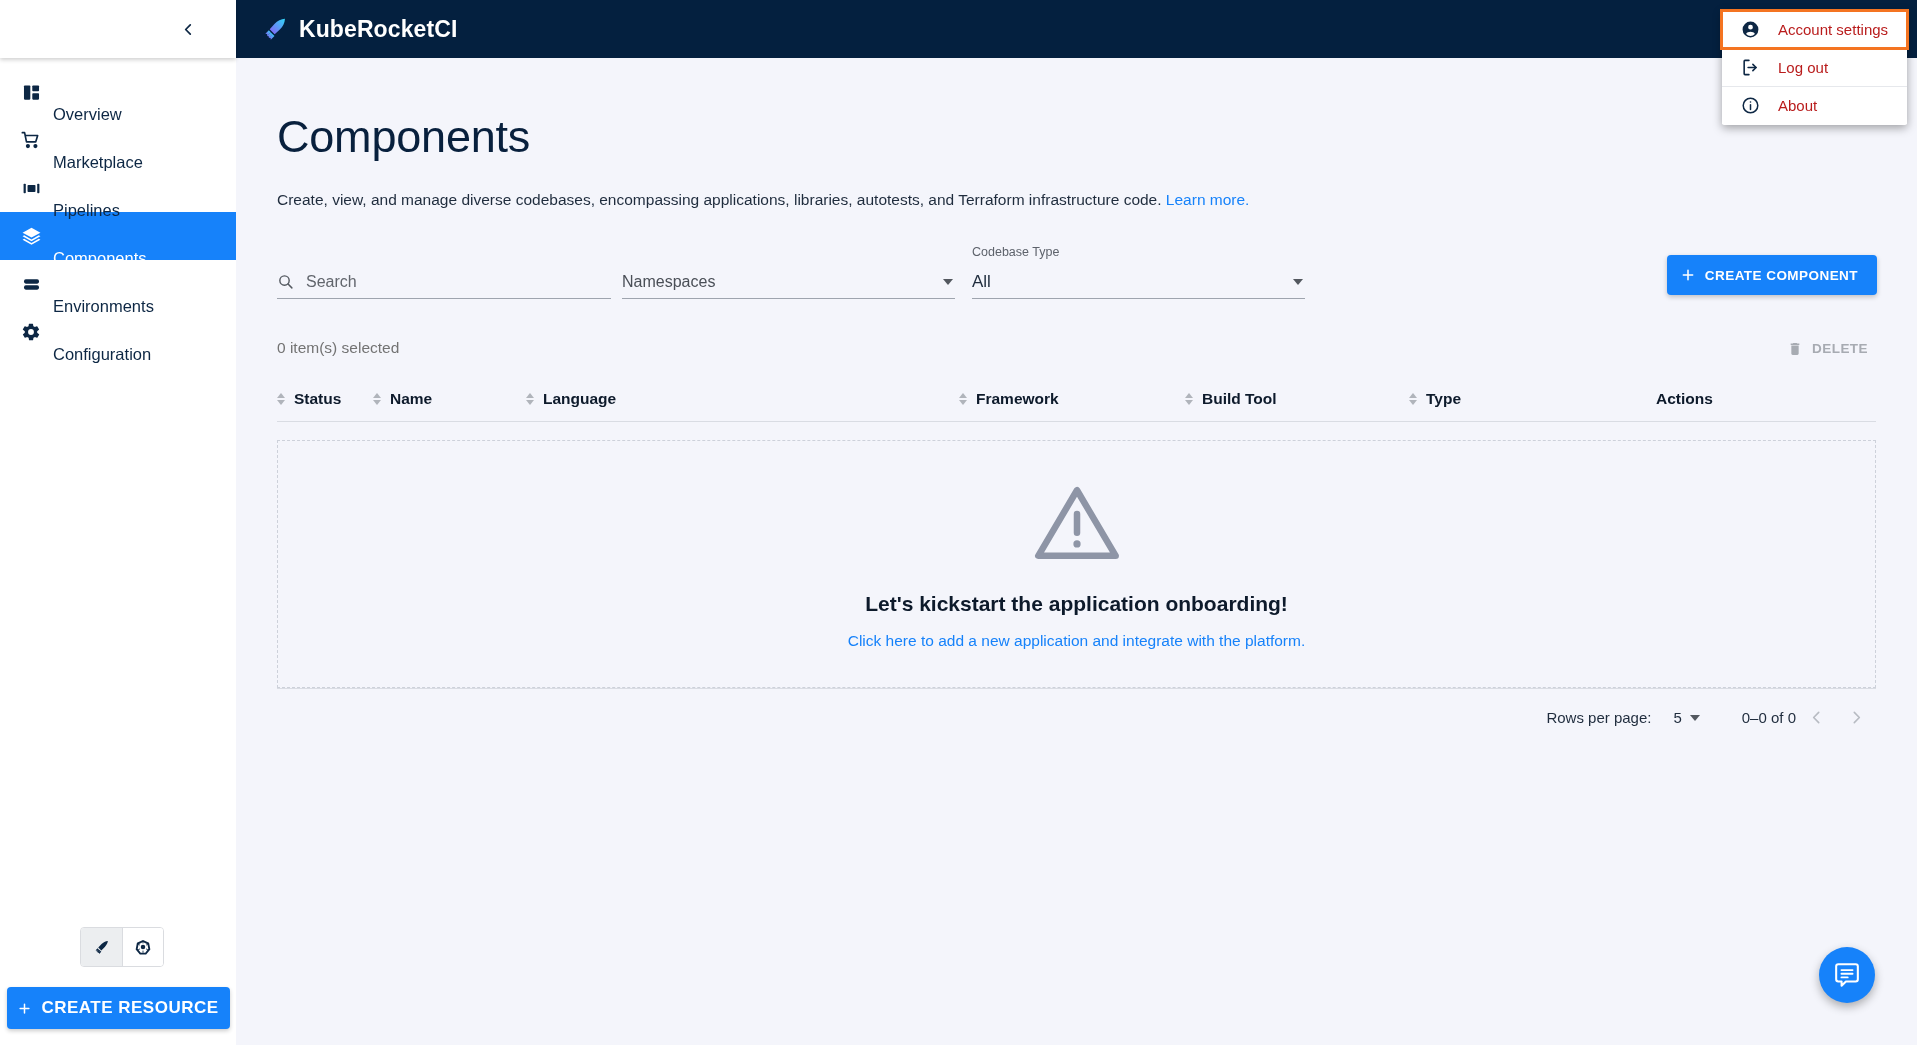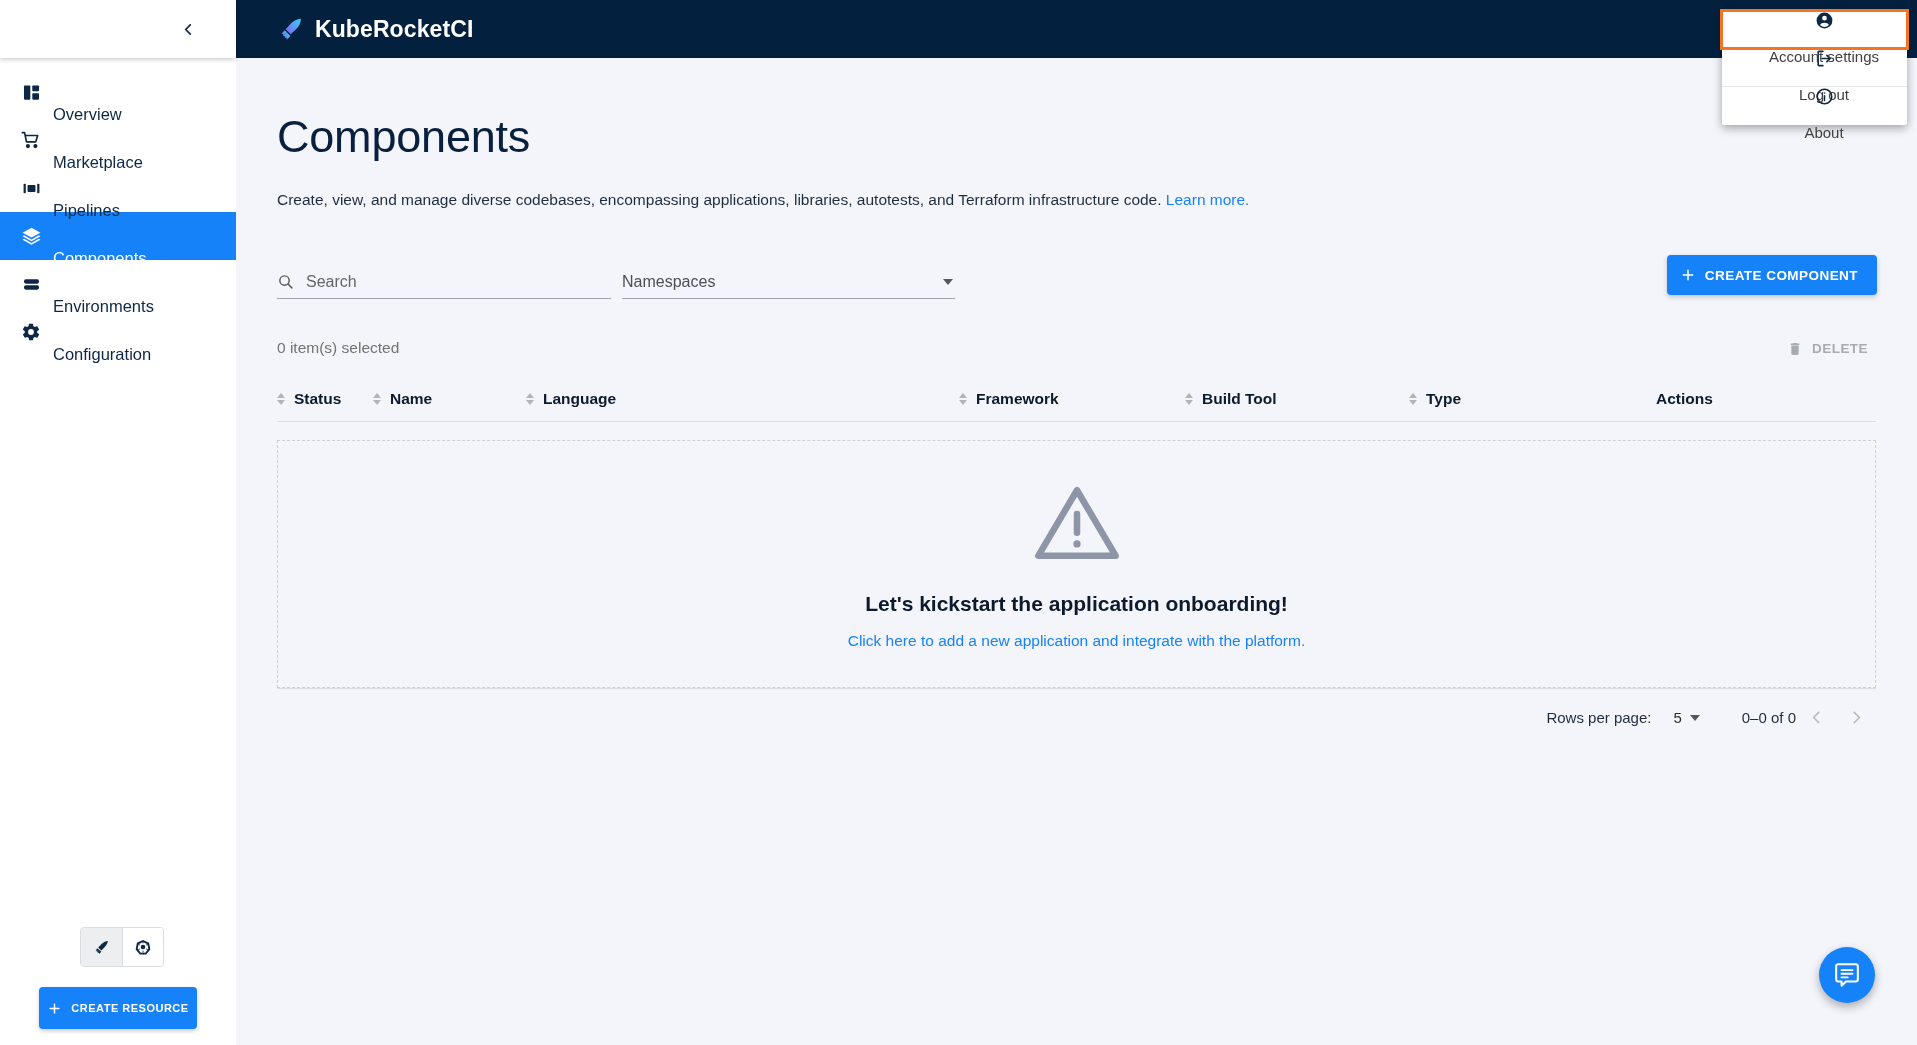--- a/index.html
+++ b/index.html
@@ -10,21 +10,21 @@
     overflow: hidden;
   }
   #app { position: relative; width: 1917px; height: 1045px; }
 
   
   .topbar {
     position: absolute; left: 236px; top: 0;
     width: 1681px; height: 58px;
     background: #04203f;
     display: flex; align-items: center;
-    padding-left: 42px;
+    padding-left: 26px;
     z-index: 20;
   }
   .brand-wrap { display: flex; align-items: center; gap: 11px; }
   .brand-logo { width: 26px; height: 26px; display:block; }
   .brand-title {
     color: #ffffff; font-size: 23px; font-weight: bold;
     letter-spacing: .1px;
   }
 
   
@@ -68,25 +68,25 @@
     display: flex; margin: 0 0 20px 80px; width: 84px;
     border: 1px solid #dadce0; border-radius: 4px; overflow: hidden;
   }
   .icon-toggle {
     width: 42px; height: 38px; display: flex; align-items: center; justify-content: center;
     background: #ffffff; cursor: pointer;
   }
   .icon-toggle.selected { background: #eceef0; }
   .icon-toggle + .icon-toggle { border-left: 1px solid #dadce0; }
   .create-resource-btn {
-    margin: 0 auto; width: 158px; height: 42px;
+    margin: 0 auto; width: 223px; height: 42px;
     background: #1682fa; color: #fff;
     border: none; border-radius: 4px;
     display: flex; align-items: center; justify-content: center; gap: 9px;
-    font-size: 11px; font-weight: bold; letter-spacing: .5px;
+    font-size: 17px; font-weight: bold; letter-spacing: .5px;
     cursor: pointer; box-shadow: 0 2px 4px rgba(0,0,0,.2);
     font-family: "Liberation Sans", sans-serif;
   }
 
   
   .main {
     position: absolute; left: 236px; top: 58px;
     width: 1681px; height: 987px;
     background: #f4f5fb;
     overflow: hidden;
@@ -203,23 +203,22 @@
   .menu {
     position: absolute; right: 10px; top: 10px;
     width: 185px; background: #ffffff;
     box-shadow: 0 3px 10px rgba(0,0,0,.35);
     border-radius: 2px; z-index: 60; overflow: visible;
     padding: 1px 0;
   }
   .menu-item {
     display: flex; align-items: center; gap: 18px;
     height: 37px; padding-left: 19px;
-    font-size: 15px; color: #404040; cursor: pointer;
+    font-size: 15px; color: #b91c1c; cursor: pointer;
     background: #fff;
-    flex-direction: column;
   }
   .menu-item .mi-ic { color: #0d2744; display:flex; align-items:center; }
   .menu-item.highlight {
     outline: 3px solid #f47421;
     outline-offset: -1px;
     position: relative; z-index: 5;
   }
   .menu-sep { height: 1px; background: #e6e8ec; margin: 0 0 0 0; }
 </style>
 </head>
@@ -394,20 +393,27 @@
         </div>
       </div>
 
       <div class="field ns-field">
         <div class="field-underline">
           <span class="ns-value">Namespaces</span>
           <span class="caret"></span>
         </div>
       </div>
 
+      <div class="field cb-field">
+        <span class="cb-label">Codebase Type</span>
+        <div class="field-underline">
+          <span class="cb-value">All</span>
+          <span class="caret"></span>
+        </div>
+      </div>
 
       <button class="create-component-btn">
         <svg width="16" height="16" viewBox="0 0 24 24" fill="none" stroke="#fff" stroke-width="2.3" stroke-linecap="round">
           <path d="M12 5v14M5 12h14"></path>
         </svg>
         <span>CREATE COMPONENT</span>
       </button>
     </div>
 
     <div class="sel-row">

